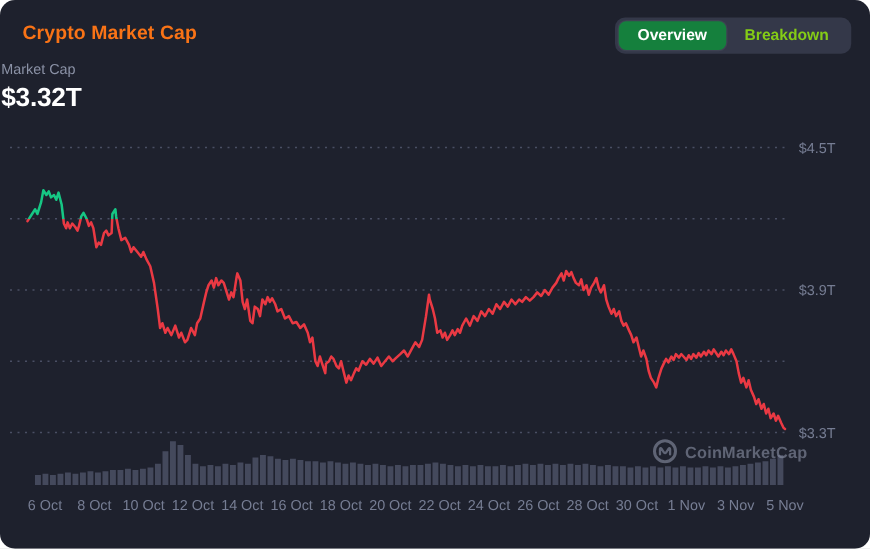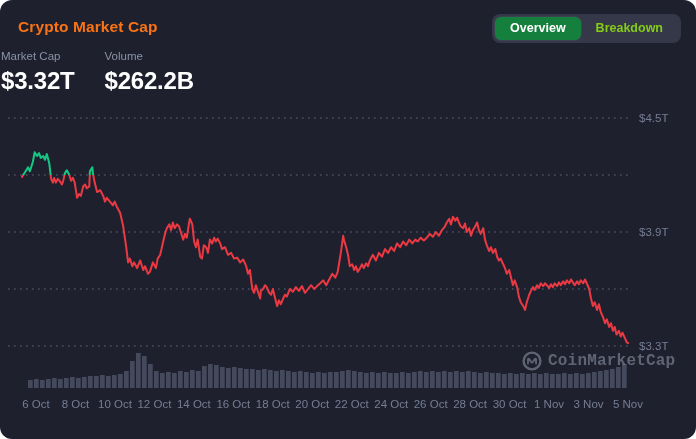--- a/index.html
+++ b/index.html
@@ -6,27 +6,27 @@
   body{width:696px;height:439px;font-family:"Liberation Sans",sans-serif;-webkit-font-smoothing:antialiased;}
   .card{position:relative;width:696px;height:439px;background:#1e212d;border-radius:12px;overflow:hidden;box-sizing:border-box;}
   .header{position:absolute;top:14px;left:18px;right:15px;display:flex;align-items:flex-start;justify-content:space-between;}
   .title{color:#f97316;font-size:15.5px;font-weight:700;letter-spacing:.1px;padding-top:4px;}
   .controls{display:flex;gap:10px;}
   .seg{background:#343849;border-radius:8px;padding:3px;display:flex;align-items:stretch;height:29px;box-sizing:border-box;}
   .seg-btn{border:none;background:transparent;color:#84cc16;font-size:12.5px;font-weight:700;padding:0 15px;border-radius:6px;cursor:pointer;font-family:inherit;line-height:23px;}
   .seg-btn.active{background:#15803d;color:#ffffff;box-shadow:0 0 0 1px rgba(255,255,255,.05);}
   .stats{position:absolute;top:50px;left:1px;display:flex;gap:30px;}
   .stat .lbl{color:#8b92a6;font-size:11.5px;font-weight:400;margin-bottom:5px;}
-  .stat .val{color:#ffffff;font-size:24px;font-weight:700;letter-spacing:-.2px;}
+  .stat .val{color:#ffffff;font-size:21px;font-weight:700;letter-spacing:-.2px;}
   #chart{position:absolute;left:0;top:100px;width:696px;height:339px;display:block;}
   #chart text{font-family:"Liberation Sans",sans-serif;}
   .y-label{fill:#767d93;font-size:11.5px;}
   .x-label{fill:#767d93;font-size:11.5px;}
   .watermark{position:absolute;left:522px;top:351px;display:flex;align-items:center;gap:6px;color:rgba(150,157,177,.55);}
-  .wm-text{font-size:16px;font-weight:700;letter-spacing:.2px;font-family:Liberation Mono, monospace;}
+  .wm-text{font-size:13px;font-weight:700;letter-spacing:.2px;}
   .wm-logo{display:block;}
 </style>
 </head>
 <body>
 
 <div class="card">
 
   <div class="header">
     <div class="title">Crypto Market Cap</div>
     <div class="controls">
@@ -34,24 +34,20 @@
           <button class="seg-btn active">Overview</button>
           <button class="seg-btn">Breakdown</button>
         </div>
     </div>
   </div>
 
   <div class="stats">
     <div class="stat">
       <div class="lbl">Market Cap</div>
       <div class="val">$3.32T</div>
-    </div>
-    <div class="stat">
-      <div class="lbl">Volume</div>
-      <div class="val">$262.2B</div>
     </div>
   </div>
 
   <svg id="chart" viewBox="0 0 696 339">
       <line x1="8" y1="18" x2="632" y2="18" stroke="#555b72" stroke-width="1.3" stroke-dasharray="1.6 4.4" opacity="0.8"></line>
       <line x1="8" y1="74.99999999999996" x2="632" y2="74.99999999999996" stroke="#555b72" stroke-width="1.3" stroke-dasharray="1.6 4.4" opacity="0.8"></line>
       <line x1="8" y1="132" x2="632" y2="132" stroke="#555b72" stroke-width="1.3" stroke-dasharray="1.6 4.4" opacity="0.8"></line>
       <line x1="8" y1="188.99999999999997" x2="632" y2="188.99999999999997" stroke="#555b72" stroke-width="1.3" stroke-dasharray="1.6 4.4" opacity="0.8"></line>
       <line x1="8" y1="245.99999999999997" x2="632" y2="245.99999999999997" stroke="#555b72" stroke-width="1.3" stroke-dasharray="1.6 4.4" opacity="0.8"></line>
       <text x="639" y="22" class="y-label">$4.5T</text>

